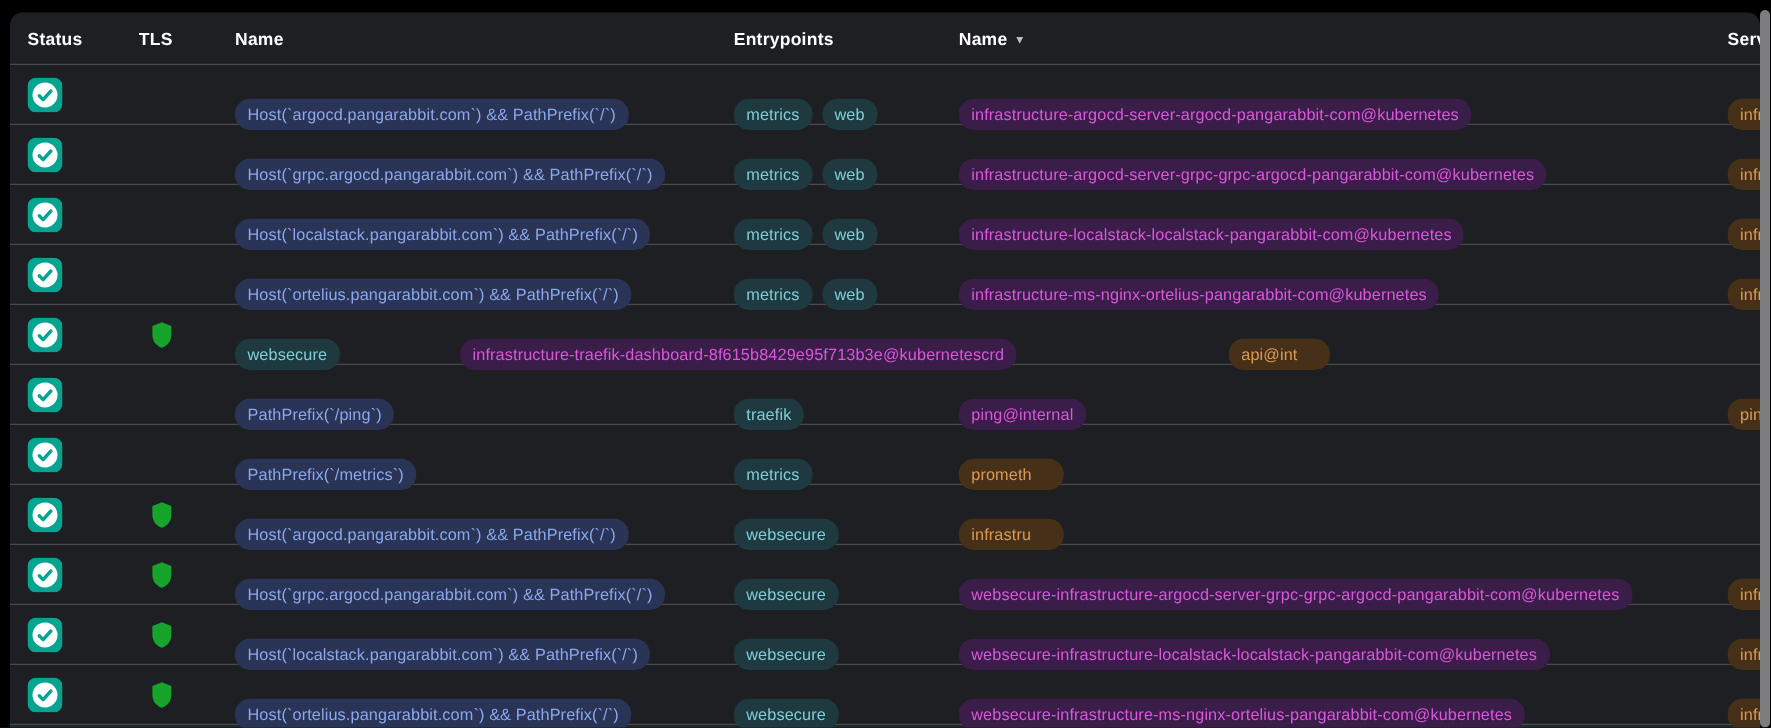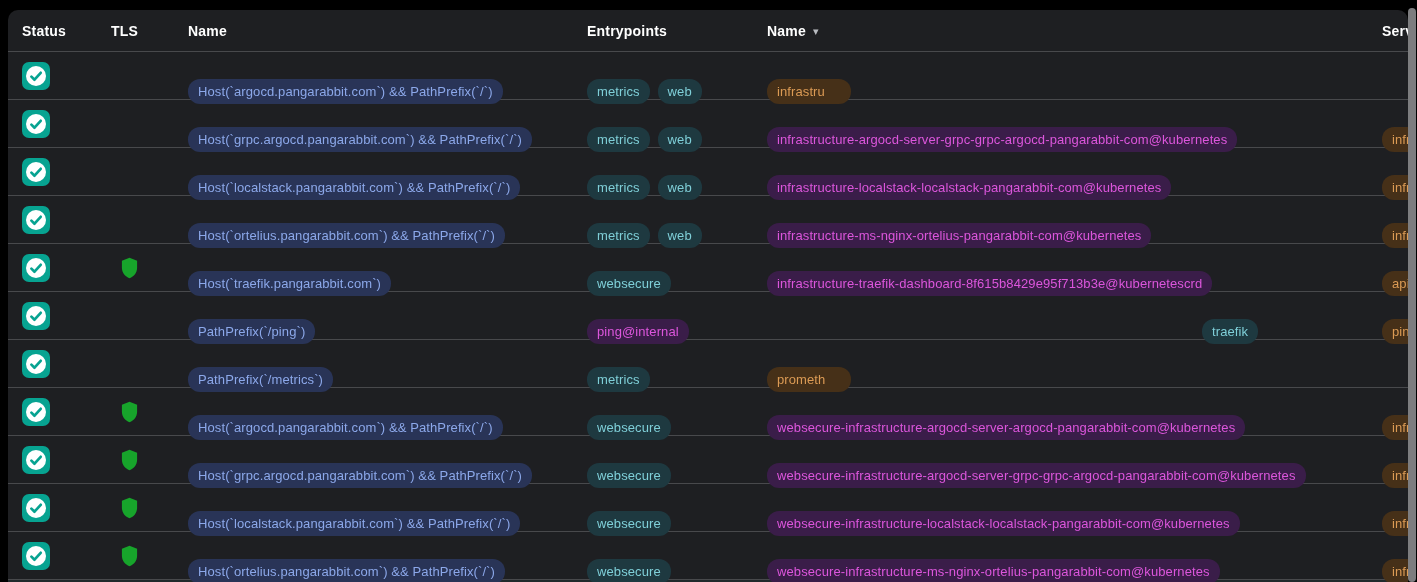--- a/index.html
+++ b/index.html
@@ -92,20 +92,23 @@
         </svg>
       </span>
     </div>
     <div class="cell c-rule">
       <span class="badge b-rule">Host(`argocd.pangarabbit.com`) &amp;&amp; PathPrefix(`/`)</span>
     </div>
     <div class="cell c-entry">
             <span class="badge b-entry">metrics</span>
             <span class="badge b-entry">web</span>
           </div>
+    <div class="cell c-name">
+      <span class="badge b-name">infrastructure-argocd-server-argocd-pangarabbit-com@kubernetes</span>
+    </div>
     <div class="cell c-service">
       <span class="badge b-service">infrastru</span>
     </div>
   </div>
 
   <div class="row">
     <div class="cell c-status">
       <span class="status-ic">
         <svg width="28" height="28" viewBox="0 0 28 28">
           <rect width="28" height="28" rx="7" fill="var(--teal)"></rect>
@@ -210,23 +213,20 @@
         </svg>
       </span>
     </div>
     <div class="cell c-tls">
       <span class="shield">
         <svg width="19" height="22" viewBox="0 0 20 23">
           <path d="M10 0.8 L18 3.9 V11 C18 16.6 14.7 20.6 10 22.2 C5.3 20.6 2 16.6 2 11 V3.9 Z" fill="var(--green)"></path>
         </svg>
       </span>
     </div>
-    <div class="cell c-rule">
-      <span class="badge b-rule">Host(`traefik.pangarabbit.com`)</span>
-    </div>
     <div class="cell c-entry">
             <span class="badge b-entry">websecure</span>
           </div>
     <div class="cell c-name">
       <span class="badge b-name">infrastructure-traefik-dashboard-8f615b8429e95f713b3e@kubernetescrd</span>
     </div>
     <div class="cell c-service">
       <span class="badge b-service">api@int</span>
     </div>
   </div>
@@ -244,26 +244,26 @@
     <div class="cell c-tls">
       <span class="shield" style="visibility: hidden;">
         <svg width="19" height="22" viewBox="0 0 20 23">
           <path d="M10 0.8 L18 3.9 V11 C18 16.6 14.7 20.6 10 22.2 C5.3 20.6 2 16.6 2 11 V3.9 Z" fill="var(--green)"></path>
         </svg>
       </span>
     </div>
     <div class="cell c-rule">
       <span class="badge b-rule">PathPrefix(`/ping`)</span>
     </div>
+    <div class="cell c-entry">
+            <span class="badge b-entry">traefik</span>
+          </div>
     <div class="cell c-name">
       <span class="badge b-name">ping@internal</span>
     </div>
-    <div class="cell c-entry">
-            <span class="badge b-entry">traefik</span>
-          </div>
     <div class="cell c-service">
       <span class="badge b-service">ping@in</span>
     </div>
   </div>
 
   <div class="row">
     <div class="cell c-status">
       <span class="status-ic">
         <svg width="28" height="28" viewBox="0 0 28 28">
           <rect width="28" height="28" rx="7" fill="var(--teal)"></rect>
@@ -306,23 +306,20 @@
           <path d="M10 0.8 L18 3.9 V11 C18 16.6 14.7 20.6 10 22.2 C5.3 20.6 2 16.6 2 11 V3.9 Z" fill="var(--green)"></path>
         </svg>
       </span>
     </div>
     <div class="cell c-rule">
       <span class="badge b-rule">Host(`argocd.pangarabbit.com`) &amp;&amp; PathPrefix(`/`)</span>
     </div>
     <div class="cell c-entry">
             <span class="badge b-entry">websecure</span>
           </div>
-    <div class="cell c-name">
-      <span class="badge b-name">websecure-infrastructure-argocd-server-argocd-pangarabbit-com@kubernetes</span>
-    </div>
     <div class="cell c-service">
       <span class="badge b-service">infrastru</span>
     </div>
   </div>
 
   <div class="row">
     <div class="cell c-status">
       <span class="status-ic">
         <svg width="28" height="28" viewBox="0 0 28 28">
           <rect width="28" height="28" rx="7" fill="var(--teal)"></rect>

